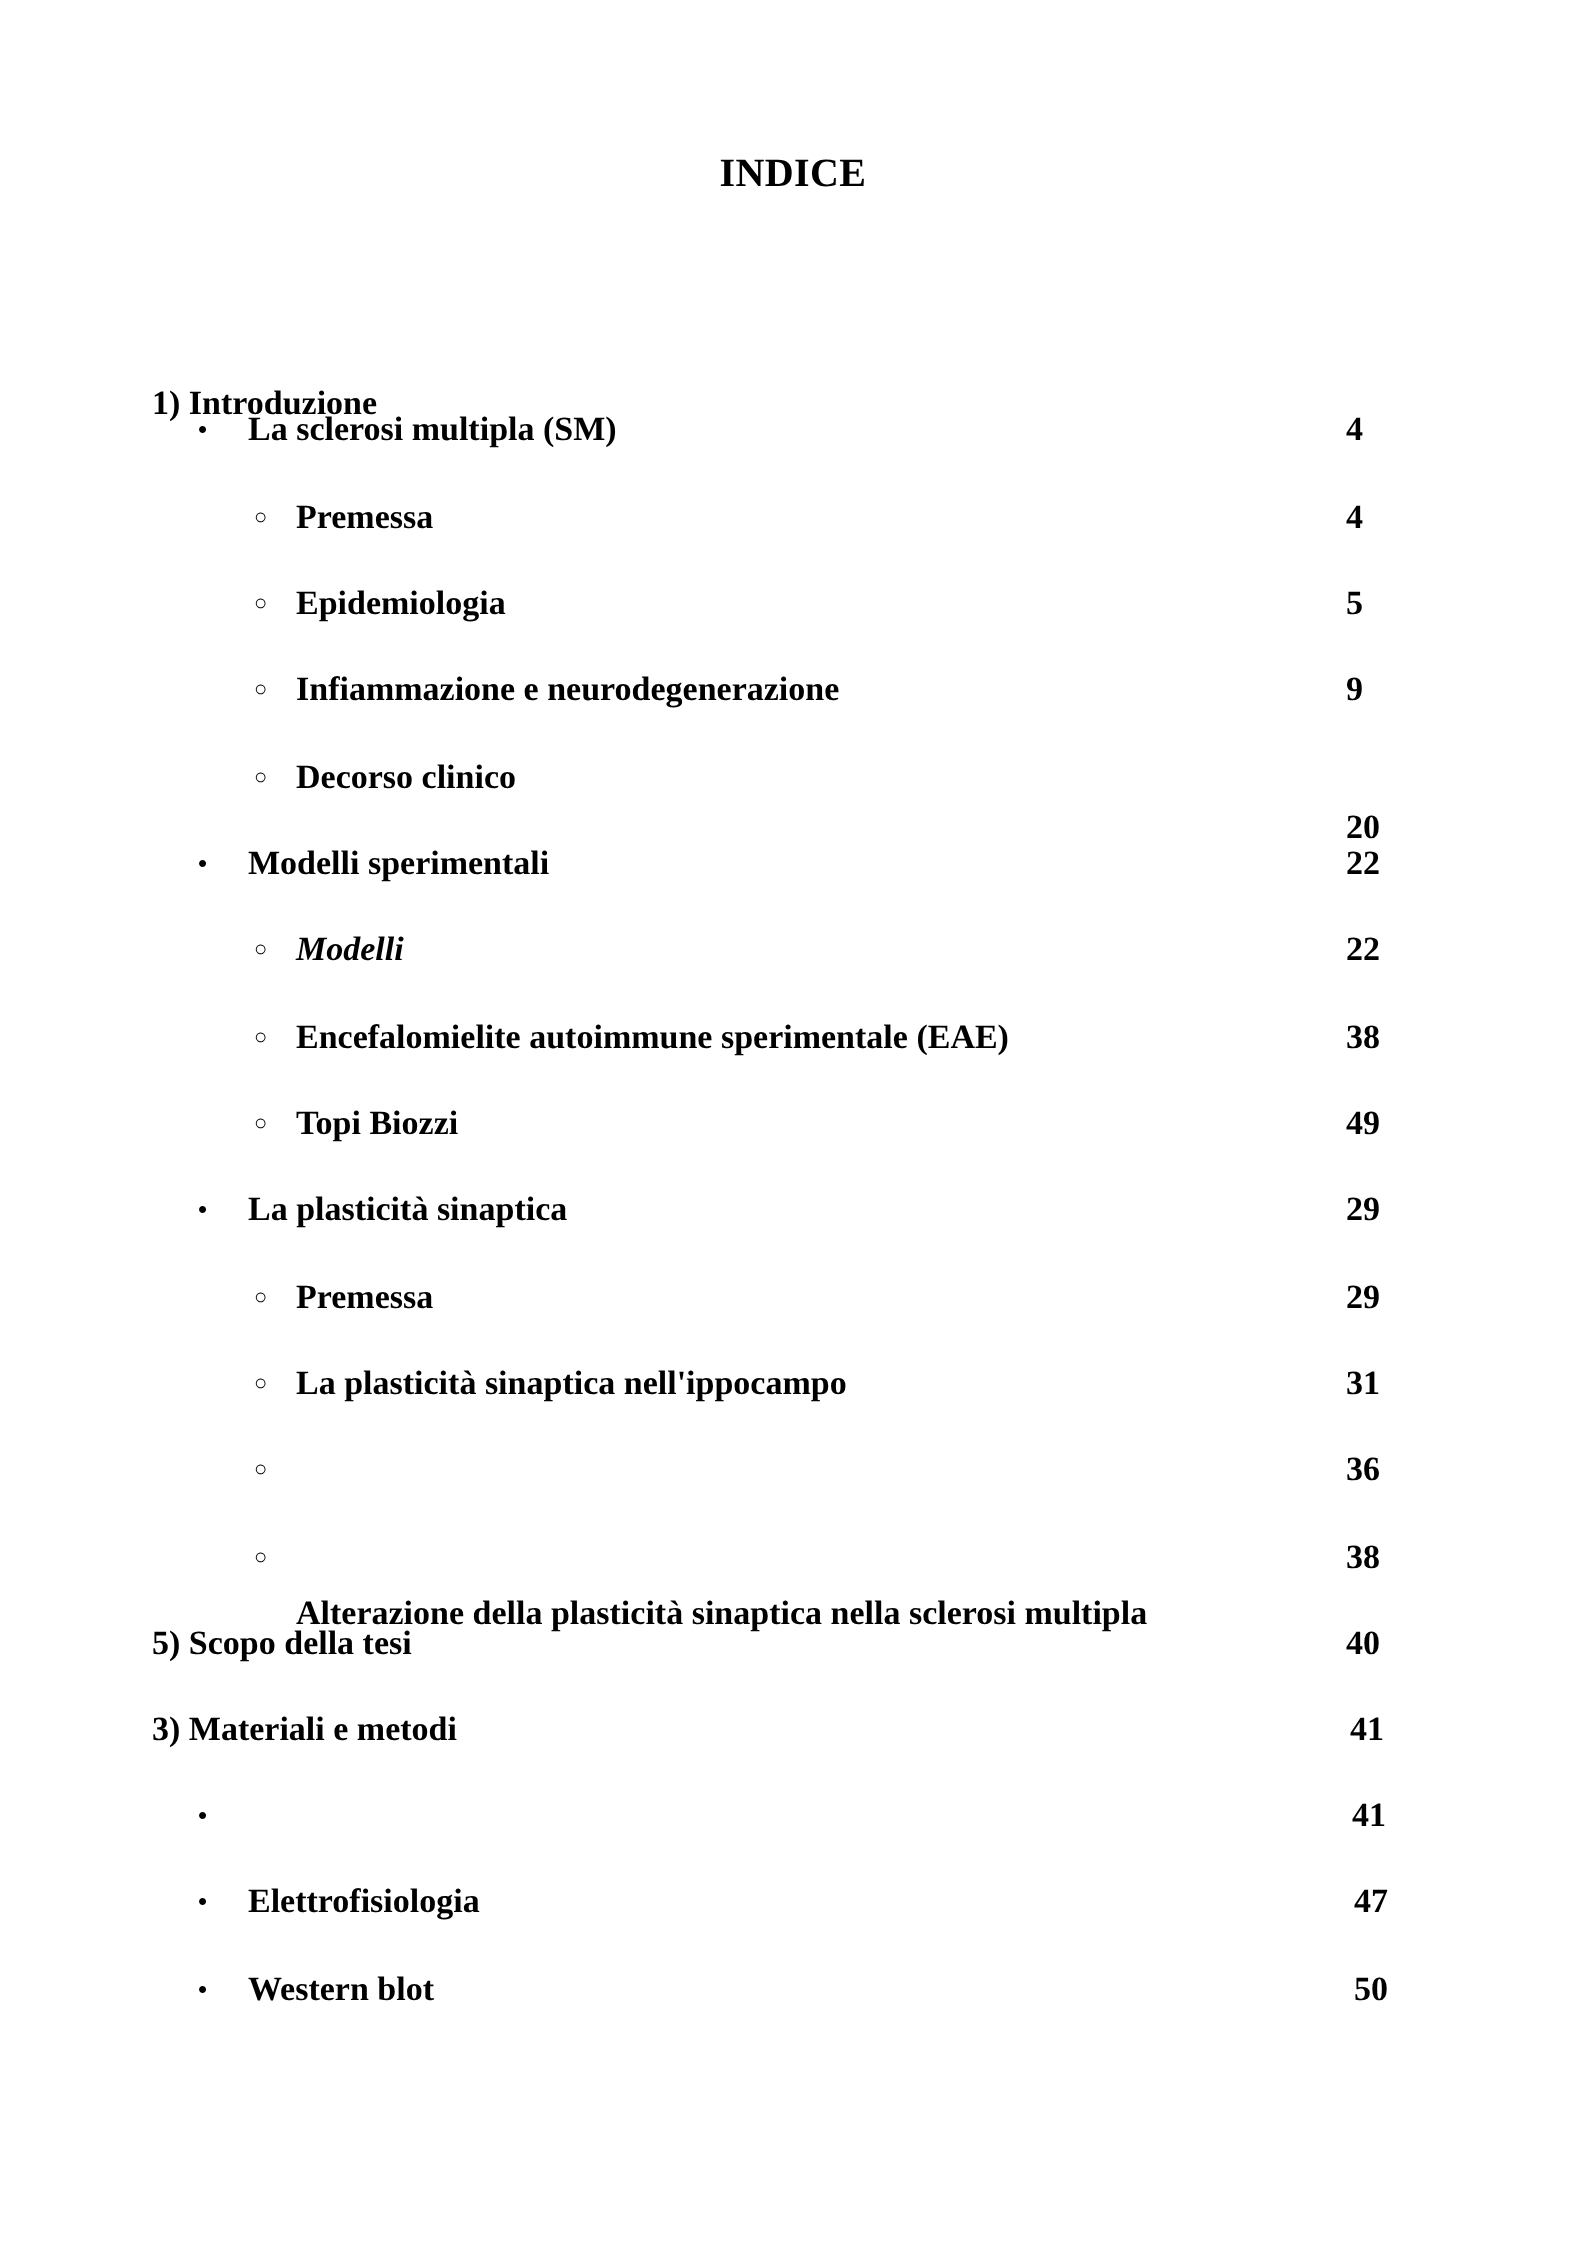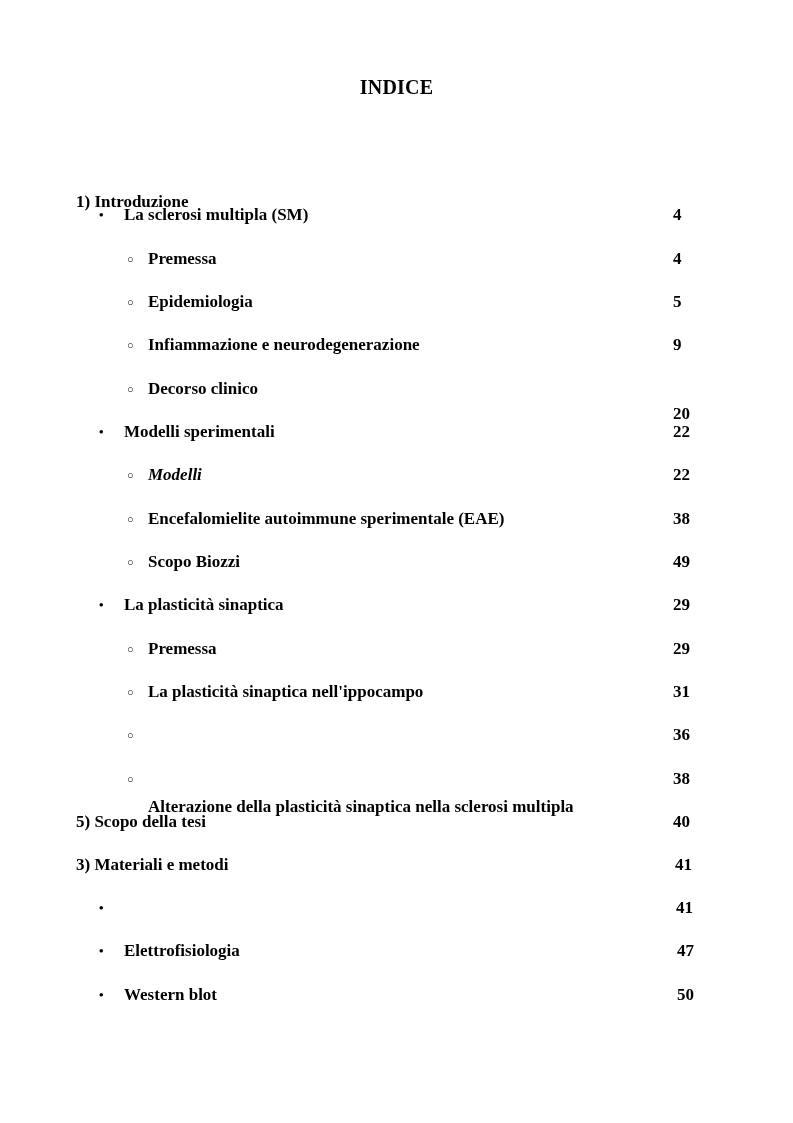--- a/index.html
+++ b/index.html
@@ -110,21 +110,21 @@
         <span class="label" style="left: 148px; font-style: italic;">Modelli</span>
         <span class="page-num" style="left: 673px;">22</span>
       </div>
       <div class="toc-entry" style="top: 508px;">
         <span class="marker circle" style="left: 127px;">○</span>
         <span class="label" style="left: 148px;">Encefalomielite autoimmune sperimentale (EAE)</span>
         <span class="page-num" style="left: 673px;">38</span>
       </div>
       <div class="toc-entry" style="top: 551px;">
         <span class="marker circle" style="left: 127px;">○</span>
-        <span class="label" style="left: 148px;">Scopo Biozzi</span>
+        <span class="label" style="left: 148px;">Topi Biozzi</span>
         <span class="page-num" style="left: 673px;">49</span>
       </div>
       <div class="toc-entry" style="top: 594px;">
         <span class="marker disc" style="left: 99px;">•</span>
         <span class="label" style="left: 124px;">La plasticità sinaptica</span>
         <span class="page-num" style="left: 673px;">29</span>
       </div>
       <div class="toc-entry" style="top: 638px;">
         <span class="marker circle" style="left: 127px;">○</span>
         <span class="label" style="left: 148px;">Premessa</span>

